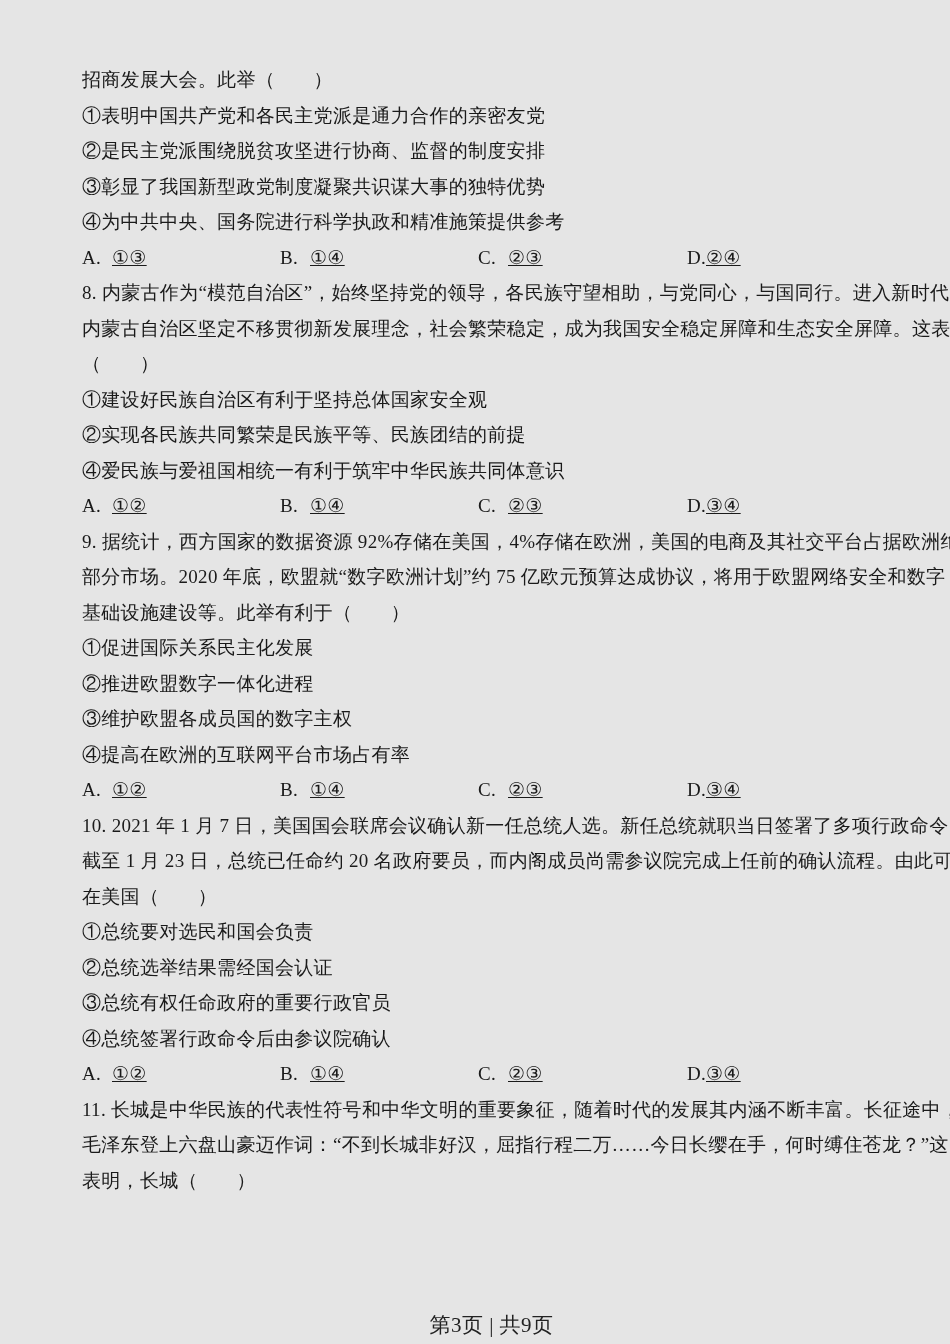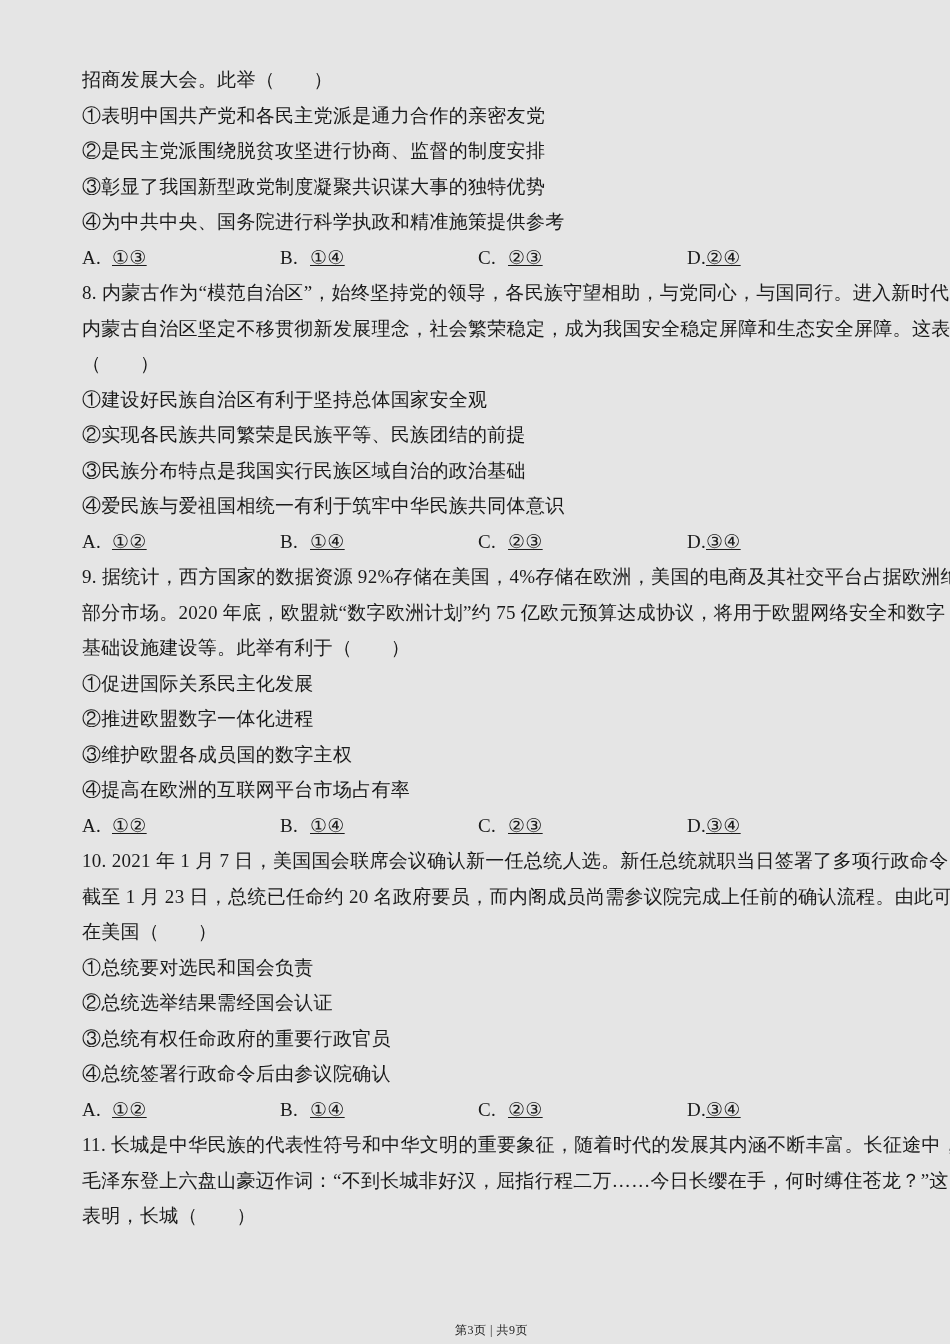--- a/index.html
+++ b/index.html
@@ -52,21 +52,21 @@
   .opt-label {
     display: inline-block;
     min-width: 30px;
   }
   .footer {
     position: absolute;
     left: 0;
     right: 0;
     bottom: 5px;
     text-align: center;
-    font-size: 12px;
+    font-size: 21px;
     color: #222222;
     letter-spacing: 0.5px;
     padding-left: 33px;
   }
 </style>
 </head>
 <body>
 
 <div class="page">
   <div class="content">
@@ -84,21 +84,20 @@
         <span class="opt"><span class="opt-label">D.</span><span class="opt-value">②④</span></span>
       </div>
     </section>
 
     <section>
       <div class="tline full">8. 内蒙古作为“模范自治区”，始终坚持党的领导，各民族守望相助，与党同心，与国同行。进入新时代，</div>
       <div class="tline full">内蒙古自治区坚定不移贯彻新发展理念，社会繁荣稳定，成为我国安全稳定屏障和生态安全屏障。这表明</div>
       <div class="tline">（　　）</div>
       <div class="tline">①建设好民族自治区有利于坚持总体国家安全观</div>
       <div class="tline">②实现各民族共同繁荣是民族平等、民族团结的前提</div>
-      <div class="tline">③民族分布特点是我国实行民族区域自治的政治基础</div>
       <div class="tline">④爱民族与爱祖国相统一有利于筑牢中华民族共同体意识</div>
       <div class="options-row">
         <span class="opt"><span class="opt-label">A.</span><span class="opt-value">①②</span></span>
         <span class="opt"><span class="opt-label">B.</span><span class="opt-value">①④</span></span>
         <span class="opt"><span class="opt-label">C.</span><span class="opt-value">②③</span></span>
         <span class="opt"><span class="opt-label">D.</span><span class="opt-value">③④</span></span>
       </div>
     </section>
 
     <section>

